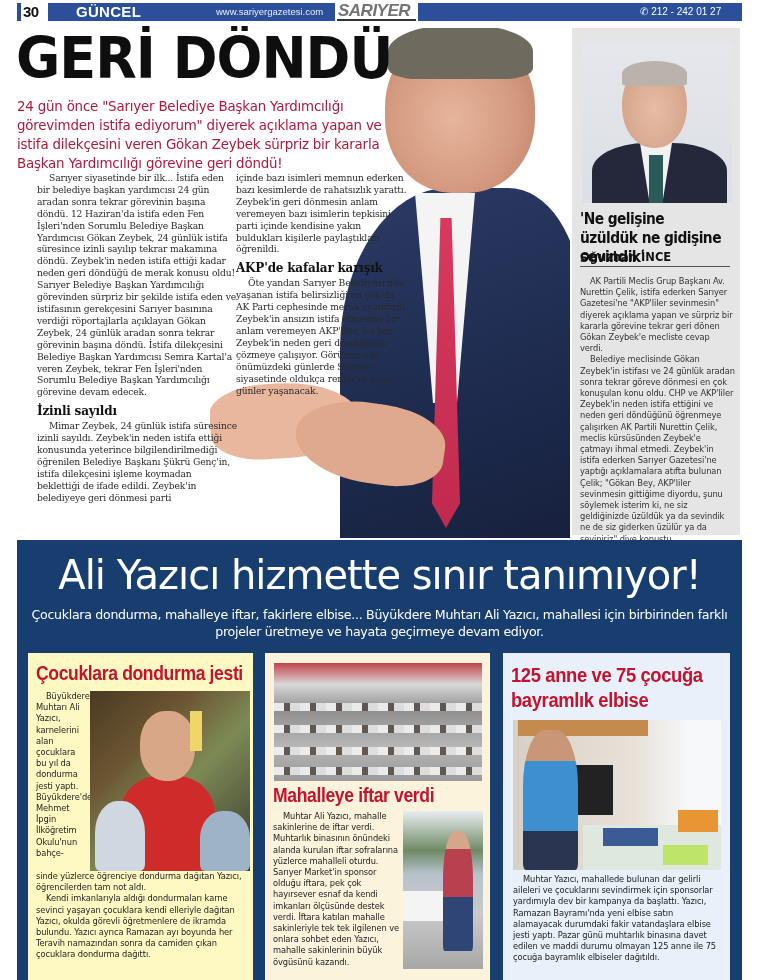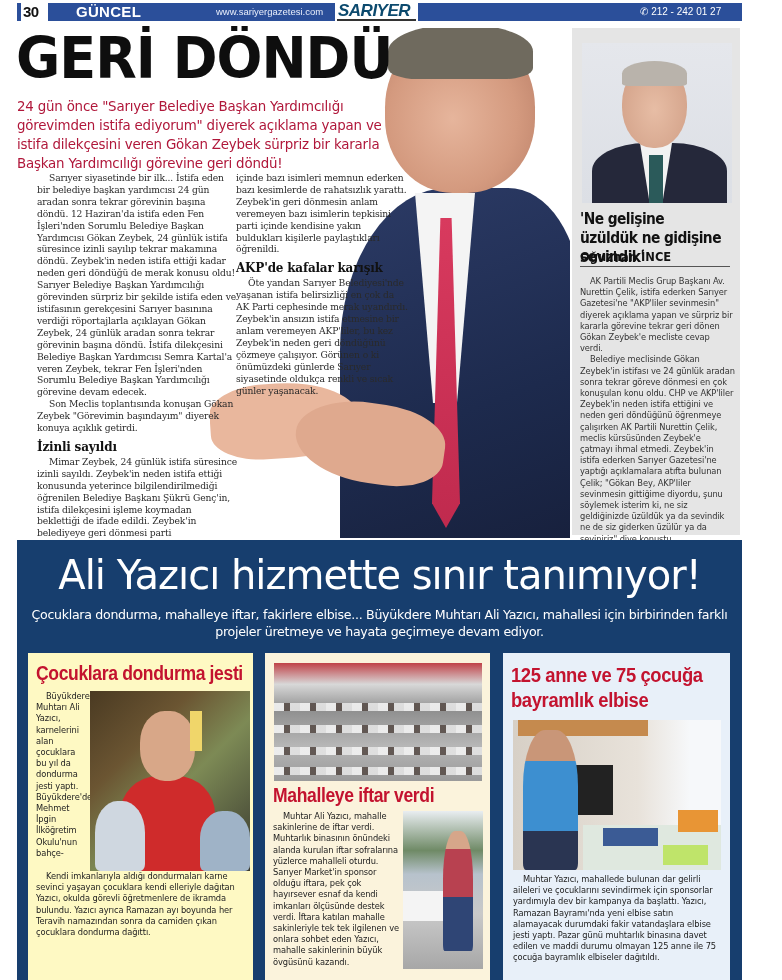--- a/index.html
+++ b/index.html
@@ -6,21 +6,21 @@
   html, body { width: 782px; height: 980px; background: #ffffff; overflow: hidden; }
   body { position: relative; font-family: "DejaVu Sans", sans-serif; color: #222; }
 
   
   .topbar { position: absolute; left: 17px; top: 3px; width: 725px; height: 18px; background: #2b4f9a; }
   .page-num { position: absolute; left: 17px; top: 3px; width: 31px; height: 18px; background: #ffffff; border-left: 4px solid #2b4f9a; }
   .page-num span { display: block; font-family: "Liberation Sans", sans-serif; font-weight: bold; font-size: 15px; line-height: 18px; color: #111; padding-left: 2px; letter-spacing: -0.5px; }
   .section { position: absolute; left: 76px; top: 3px; font-family: "Liberation Sans", sans-serif; font-weight: bold; font-size: 15px; line-height: 18px; color: #fff; letter-spacing: 0.3px; }
   .site-url { position: absolute; left: 216px; top: 3px; font-family: "Liberation Sans", sans-serif; font-size: 9.5px; line-height: 18px; color: #e8eefb; }
   .logo { position: absolute; left: 335px; top: 3px; width: 83px; height: 20px; background: #fff; }
-  .logo .logo-text { display: block; font-family: "Liberation Sans", sans-serif; font-weight: bold; font-size: 17px; line-height: 16px; color: #0c4a6e; letter-spacing: -0.5px; padding-left: 3px; font-style: italic; }
+  .logo .logo-text { display: block; font-family: "Liberation Sans", sans-serif; font-weight: bold; font-size: 17px; line-height: 16px; color: #737373; letter-spacing: -0.5px; padding-left: 3px; font-style: italic; }
   .logo .logo-rule { position: absolute; left: 2px; right: 2px; bottom: 2px; height: 2px; background: #333; }
   .phone { position: absolute; left: 640px; top: 3px; font-family: "Liberation Sans", sans-serif; font-size: 10px; line-height: 18px; color: #fff; }
 
   
   .headline { position: absolute; left: 16px; top: 26px; font-family: "DejaVu Sans", sans-serif; font-weight: bold; font-size: 54px; line-height: 64px; color: #0e0e0e; letter-spacing: -1px; transform: scaleY(1.05); transform-origin: top left; }
   .deck { position: absolute; left: 17px; top: 97px; width: 395px; font-family: "DejaVu Sans", sans-serif; font-size: 13.4px; line-height: 19px; color: #b0173a; letter-spacing: -0.2px; }
 
   .body-col { position: absolute; font-family: "DejaVu Serif", serif; font-size: 9.2px; line-height: 11.9px; color: #2a2a2a; letter-spacing: -0.15px; }
   .body-col p { text-indent: 12px; }
   .body-col h3 { font-family: "DejaVu Serif", serif; font-weight: bold; font-size: 12px; line-height: 16px; color: #111; margin: 5px 0 1px 0; letter-spacing: -0.2px; }
@@ -115,21 +115,20 @@
   <div class="mp-hair"></div>
   <div class="mp-hand1"></div>
   <div class="mp-hand2"></div>
 </div>
 
 <h1 class="headline">GERİ DÖNDÜ</h1>
 <div class="deck">24 gün önce "Sarıyer Belediye Başkan Yardımcılığı görevimden istifa ediyorum" diyerek açıklama yapan ve istifa dilekçesini veren Gökan Zeybek sürpriz bir kararla Başkan Yardımcılığı görevine geri döndü!</div>
 
 <div class="body-col col1">
   <p>Sarıyer siyasetinde bir ilk... İstifa eden bir belediye başkan yardımcısı 24 gün aradan sonra tekrar görevinin başına döndü. 12 Haziran'da istifa eden Fen İşleri'nden Sorumlu Belediye Başkan Yardımcısı Gökan Zeybek, 24 günlük istifa süresince izinli sayılıp tekrar makamına döndü. Zeybek'in neden istifa ettiği kadar neden geri döndüğü de merak konusu oldu! Sarıyer Belediye Başkan Yardımcılığı görevinden sürpriz bir şekilde istifa eden ve istifasının gerekçesini Sarıyer basınına verdiği röportajlarla açıklayan Gökan Zeybek, 24 günlük aradan sonra tekrar görevinin başına döndü. İstifa dilekçesini Belediye Başkan Yardımcısı Semra Kartal'a veren Zeybek, tekrar Fen İşleri'nden Sorumlu Belediye Başkan Yardımcılığı görevine devam edecek.</p>
-  <p>Son Meclis toplantısında konuşan Gökan Zeybek "Görevimin başındayım" diyerek konuya açıklık getirdi.</p>
   <h3>İzinli sayıldı</h3>
   <p>Mimar Zeybek, 24 günlük istifa süresince izinli sayıldı. Zeybek'in neden istifa ettiği konusunda yeterince bilgilendirilmediği öğrenilen Belediye Başkanı Şükrü Genç'in, istifa dilekçesini işleme koymadan beklettiği de ifade edildi. Zeybek'in belediyeye geri dönmesi parti</p>
 </div>
 
 <div class="body-col col2">
   <p style="text-indent:0">içinde bazı isimleri memnun ederken bazı kesimlerde de rahatsızlık yarattı. Zeybek'in geri dönmesin anlam veremeyen bazı isimlerin tepkisini parti içinde kendisine yakın buldukları kişilerle paylaştıkları öğrenildi.</p>
   <h3>AKP'de kafalar karışık</h3>
   <p>Öte yandan Sarıyer Belediyesi'nde yaşanan istifa belirsizliği en çok da AK Parti cephesinde merak uyandırdı. Zeybek'in ansızın istifa etmesine bir anlam veremeyen AKP'liler, bu kez Zeybek'in neden geri döndüğünü çözmeye çalışıyor. Görünen o ki önümüzdeki günlerde Sarıyer siyasetinde oldukça renkli ve sıcak günler yaşanacak.</p>
 </div>
 
@@ -159,20 +158,21 @@
       <p>Büyükdere Muhtarı Ali Yazıcı, karnelerini alan çocuklara bu yıl da dondurma jesti yaptı. Büyükdere'deki Mehmet İpgin İlköğretim Okulu'nun bahçe-</p>
     </div>
     <div class="b1-photo">
       <div class="b1-shirt"></div>
       <div class="b1-person"></div>
       <div class="b1-cone"></div>
       <div class="b1-kid1"></div>
       <div class="b1-kid2"></div>
     </div>
     <div class="box-text b1-full">
+      <p style="text-indent:0">sinde yüzlerce öğrenciye dondurma dağıtan Yazıcı, öğrencilerden tam not aldı.</p>
       <p>Kendi imkanlarıyla aldığı dondurmaları karne sevinci yaşayan çocuklara kendi elleriyle dağıtan Yazıcı, okulda görevli öğretmenlere de ikramda bulundu. Yazıcı ayrıca Ramazan ayı boyunda her Teravih namazından sonra da camiden çıkan çocuklara dondurma dağıttı.</p>
     </div>
   </div>
 
   <div class="box box2">
     <div class="b2-photo">
       <div class="b2-row" style="top:40px"></div>
       <div class="b2-row" style="top:62px"></div>
       <div class="b2-row" style="top:84px"></div>
       <div class="b2-row" style="top:104px"></div>

